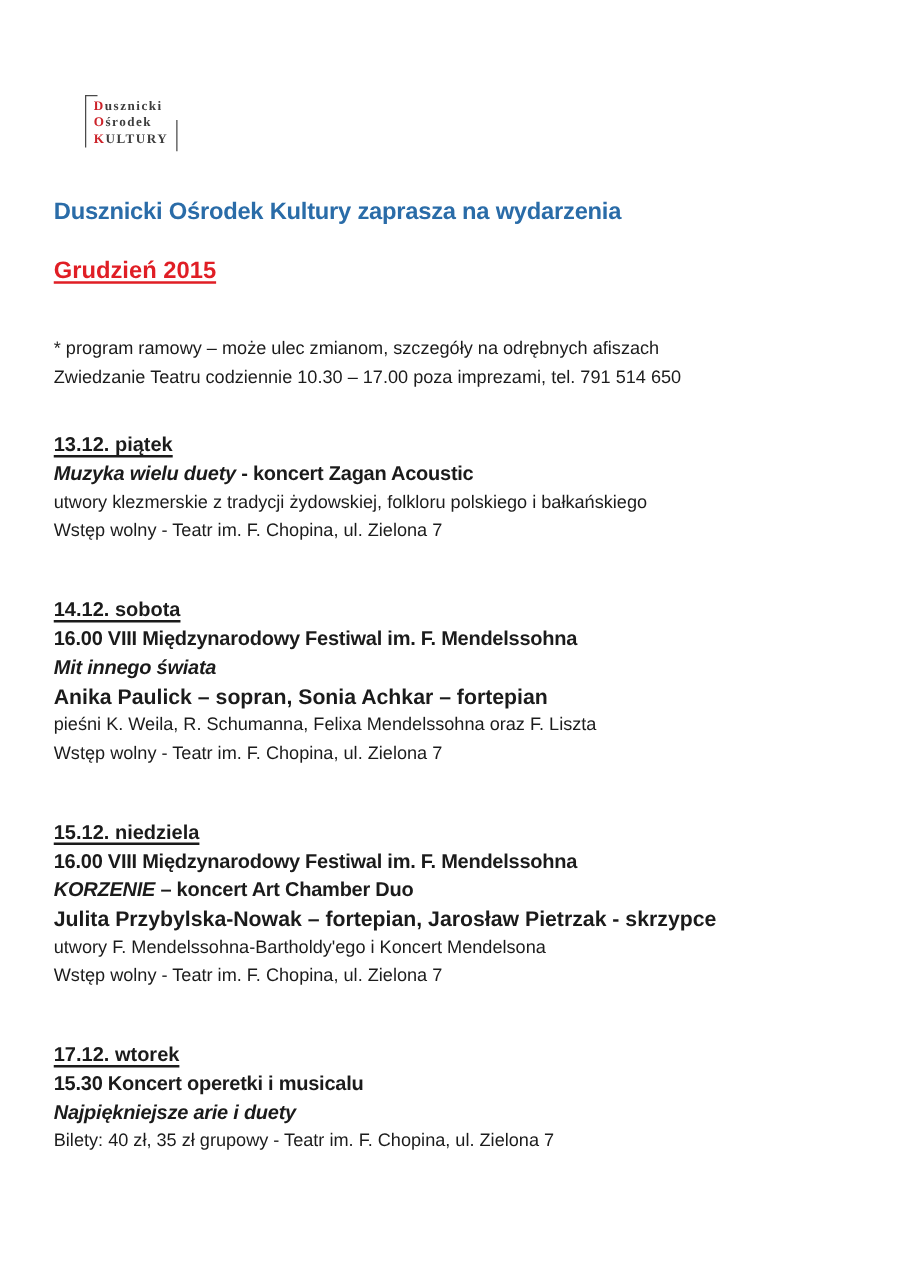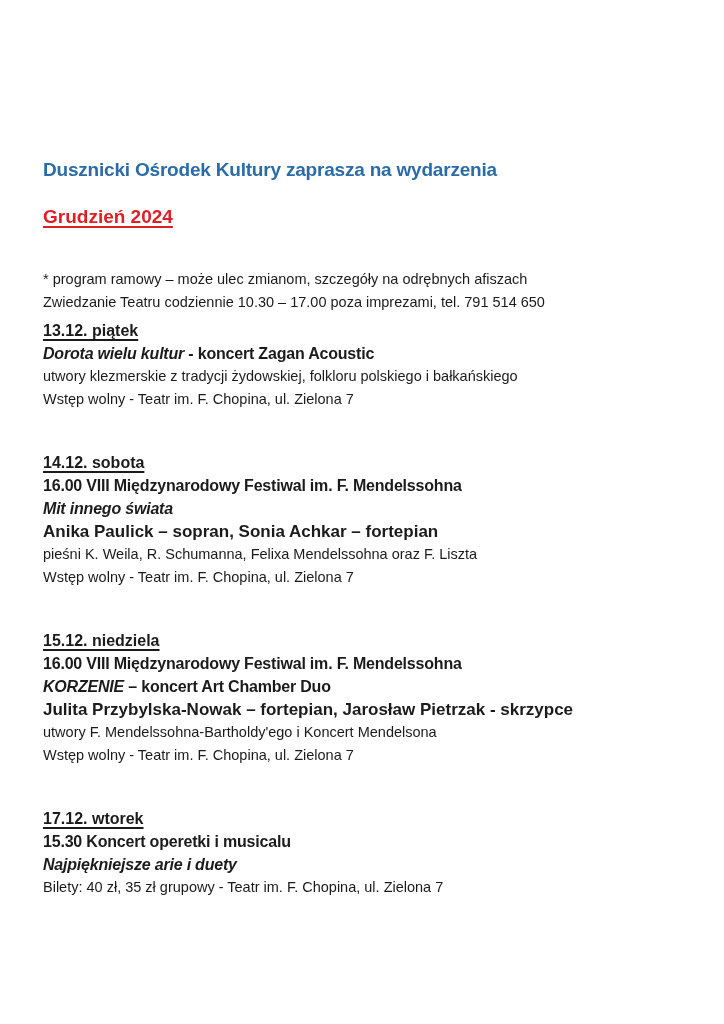--- a/index.html
+++ b/index.html
@@ -58,21 +58,21 @@
     color: var(--heading-red, #e01e25);
     text-decoration: underline;
     text-decoration-thickness: 2px;
     text-underline-offset: 3px;
     width: fit-content;
   }
 
   .notes { margin-top: 39px; font-size: 14.5px; line-height: 23px; }
 
   .event { font-size: 15px; line-height: 23px; }
-  .event-1 { margin-top: 5px; }
+  .event-1 { margin-top: 31px; }
   .event + .event { margin-top: 40px; }
 
   .event .date {
     font-size: 16px;
     font-weight: bold;
     text-decoration: underline;
     text-decoration-thickness: 1.5px;
     text-underline-offset: 3px;
     width: fit-content;
   }
@@ -80,34 +80,41 @@
   .event .subtitle { font-size: 16px; font-weight: bold; letter-spacing: -0.2px; }
   .event .subtitle .it { font-style: italic; }
   .event .performers { font-size: 17px; font-weight: bold; }
   .event .detail { font-size: 14.5px; }
 </style>
 </head>
 <body style="--heading-blue: #2a6ca8; --heading-red: #e01e25; --logo-red: #cc2229; --logo-gray: #3d3d3d; --text: #1b1b1b;">
 
 <div class="page">
 
+  <div class="logo">
+    <span class="bracket-tl"></span>
+    <span class="bracket-br"></span>
+    <div class="logo-line"><span class="initial">D</span><span>usznicki</span></div>
+    <div class="logo-line"><span class="initial">O</span><span>środek</span></div>
+    <div class="logo-line"><span class="initial">K</span><span>ULTURY</span></div>
+  </div>
 
   <div class="content">
 
     <div class="heading-blue">Dusznicki Ośrodek Kultury zaprasza na wydarzenia</div>
-    <div class="heading-red">Grudzień 2024</div>
+    <div class="heading-red">Grudzień 2015</div>
 
     <div class="notes">
       <div>* program ramowy – może ulec zmianom, szczegóły na odrębnych afiszach</div>
       <div>Zwiedzanie Teatru codziennie 10.30 – 17.00 poza imprezami, tel. 791 514 650</div>
     </div>
 
     <div class="event event-1">
       <div class="date">13.12. piątek</div>
-      <div class="subtitle"><span class="it">Dorota wielu kultur</span><span> - koncert Zagan Acoustic</span></div>
+      <div class="subtitle"><span class="it">Muzyka wielu duety</span><span> - koncert Zagan Acoustic</span></div>
       <div class="detail">utwory klezmerskie z tradycji żydowskiej, folkloru polskiego i bałkańskiego</div>
       <div class="detail">Wstęp wolny - Teatr im. F. Chopina, ul. Zielona 7</div>
     </div>
 
     <div class="event">
       <div class="date">14.12. sobota</div>
       <div class="title">16.00 VIII Międzynarodowy Festiwal im. F. Mendelssohna</div>
       <div class="subtitle"><span class="it">Mit innego świata</span><span></span></div>
       <div class="performers">Anika Paulick – sopran, Sonia Achkar – fortepian</div>
       <div class="detail">pieśni K. Weila, R. Schumanna, Felixa Mendelssohna oraz F. Liszta</div>

